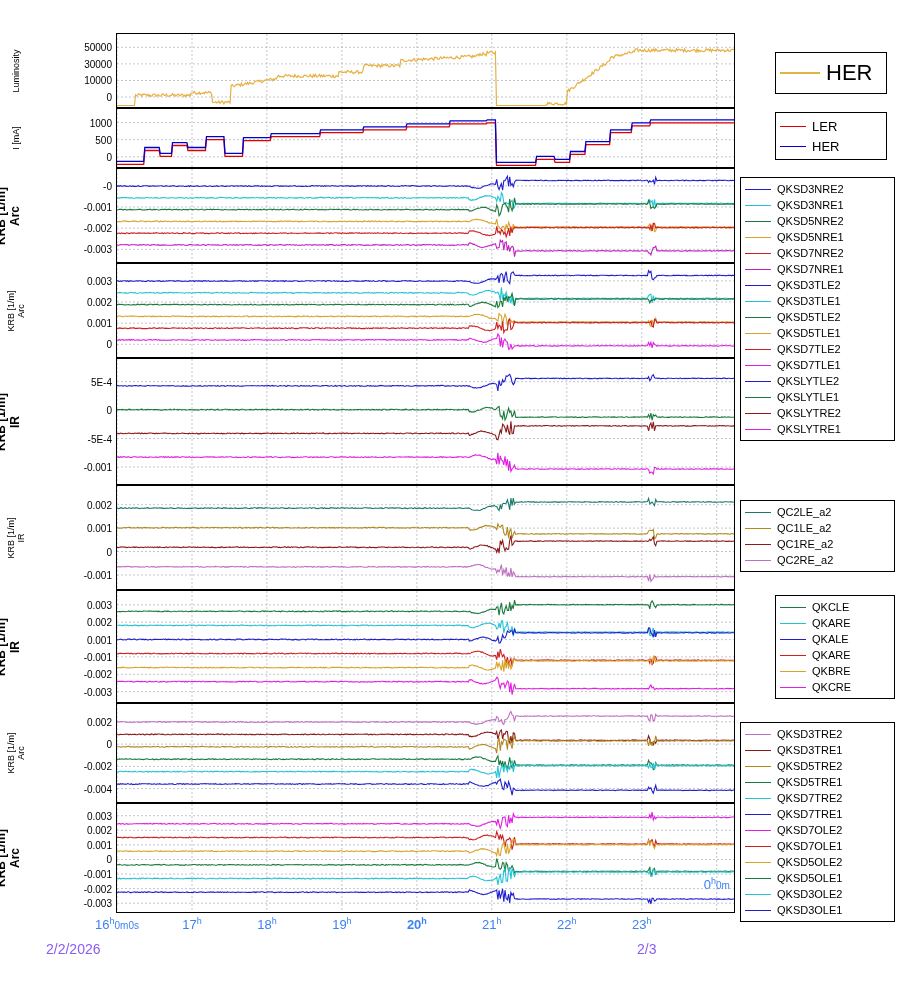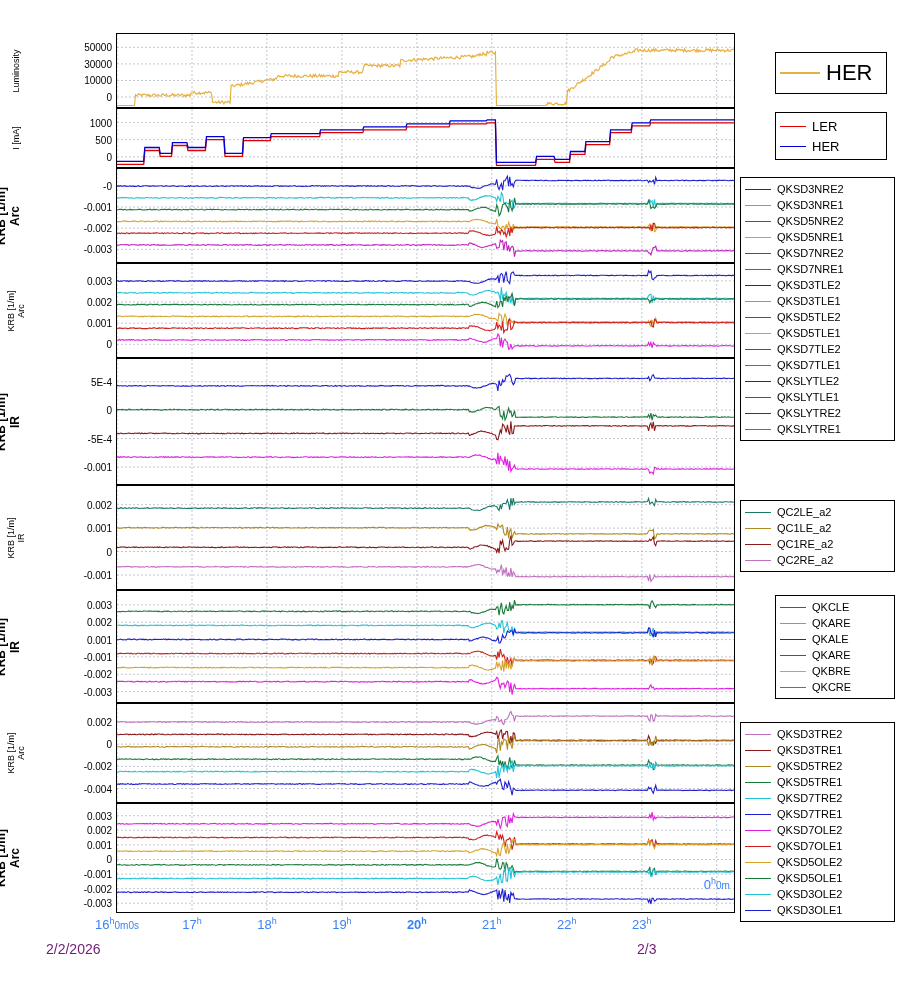--- a/index.html
+++ b/index.html
@@ -21,21 +21,21 @@
   .legend{position:absolute;box-sizing:border-box;border:1px solid #000;background:#fff;padding:3px 4px;}
   .legend .row{display:flex;align-items:center;height:16px;}
   .legend .swatch{width:26px;height:0;border-top:1.6px solid #000;margin-right:6px;flex:none;}
   .legend .lbl{font-size:11px;color:#000;white-space:nowrap;}
   .legend.big .row{height:34px;}
   .legend.big .swatch{width:40px;border-top-width:2px;}
   .legend.big .lbl{font-size:22px;}
   .legend.mid .row{height:20px;}
   .legend.mid .lbl{font-size:13px;}
 
-  .datelabel{position:absolute;font-size:14px;color:#701a75;}
+  .datelabel{position:absolute;font-size:14px;color:#8b5cf6;}
 </style>
 </head>
 <body>
 
 <div id="root">
     <div class="panel" style="left: 116px; top: 33px; width: 619px; height: 75px;">
       <svg class="plotarea" width="617" height="73" viewBox="0 0 617 73">
         <line x1="0.0" y1="0" x2="0.0" y2="73" stroke="#9aa0b0" stroke-width="0.6" stroke-dasharray="2,2"></line>
         <line x1="75.0" y1="0" x2="75.0" y2="73" stroke="#9aa0b0" stroke-width="0.6" stroke-dasharray="2,2"></line>
         <line x1="149.9" y1="0" x2="149.9" y2="73" stroke="#9aa0b0" stroke-width="0.6" stroke-dasharray="2,2"></line>

